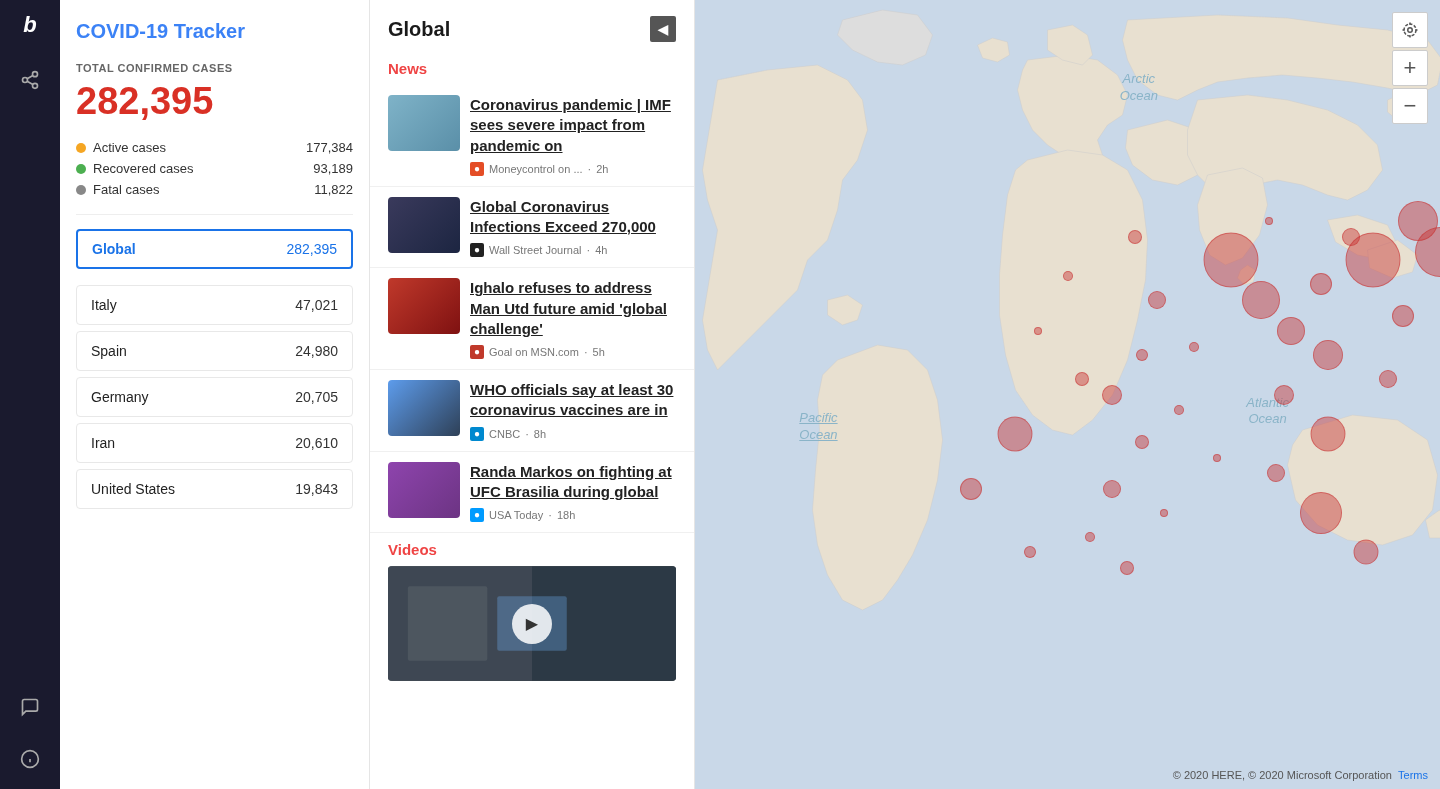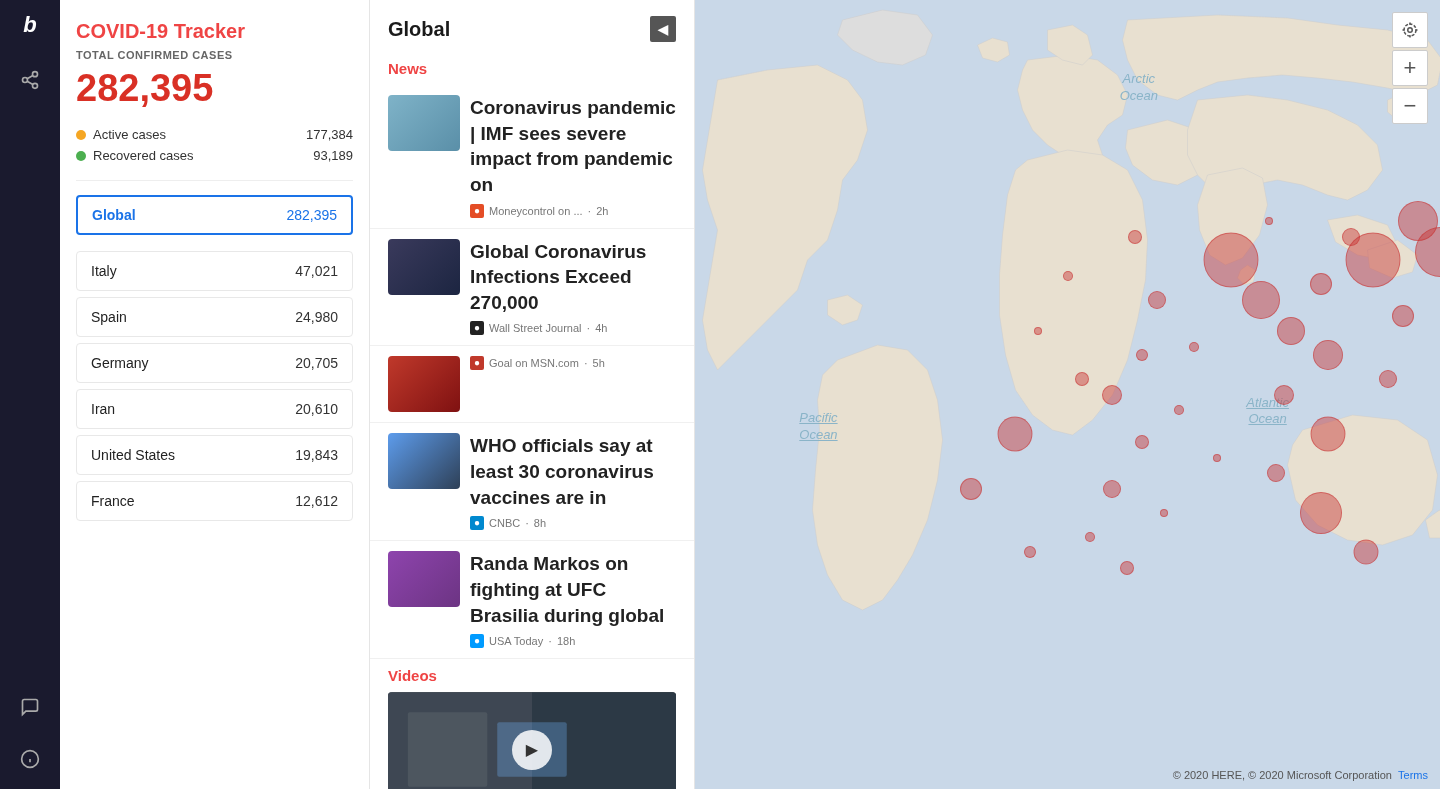--- a/index.html
+++ b/index.html
@@ -41,22 +41,22 @@
       width: 310px;
       min-width: 310px;
       background: #fff;
       overflow-y: auto;
       padding: 20px 16px;
       border-right: 1px solid #e5e5e5;
     }
     .panel-title {
       font-size: 20px;
       font-weight: 700;
-      color: #ef4444;
-      margin-bottom: 6px;
+      color: #3b82f6;
+      margin-bottom: 19px;
     }
     .total-label {
       font-size: 11px;
       color: #666;
       font-weight: 600;
       letter-spacing: 0.5px;
       text-transform: uppercase;
       margin-bottom: 6px;
     }
     .total-count {
@@ -163,25 +163,26 @@
       cursor: pointer;
       border-bottom: 1px solid #f0f0f0;
     }
     .article-img-placeholder {
       width: 72px; height: 56px;
       border-radius: 4px;
       background: linear-gradient(135deg, #c8d6e5, #8395a7);
     }
     .article-content { flex: 1; }
     .article-title {
-      font-size: 19px;
+      font-size: 15px;
       font-weight: 600;
       color: #222;
       line-height: 1.35;
       margin-bottom: 6px;
+      text-decoration: underline;
     }
     .article-meta {
       display: flex;
       align-items: center;
       gap: 5px;
       font-size: 11px;
       color: #777;
     }
     .source-icon {
       width: 14px; height: 14px;
@@ -342,20 +343,27 @@
     </div>
     <span class="case-count">177,384</span>
   </div>
   <div class="case-row">
     <div class="case-row-left">
       <span class="dot dot-recovered"></span>
       <span>Recovered cases</span>
     </div>
     <span class="case-count">93,189</span>
   </div>
+  <div class="case-row">
+    <div class="case-row-left">
+      <span class="dot dot-fatal"></span>
+      <span>Fatal cases</span>
+    </div>
+    <span class="case-count">11,822</span>
+  </div>
 
   <hr class="divider">
 
   <div class="global-btn">
     <span class="global-btn-label">Global</span>
     <span class="global-btn-count">282,395</span>
   </div>
 
   <div id="country-list">
       <div class="country-row">
@@ -370,24 +378,20 @@
         <span class="country-name">Germany</span>
         <span class="country-count">20,705</span>
       </div>
       <div class="country-row">
         <span class="country-name">Iran</span>
         <span class="country-count">20,610</span>
       </div>
       <div class="country-row">
         <span class="country-name">United States</span>
         <span class="country-count">19,843</span>
-      </div>
-      <div class="country-row">
-        <span class="country-name">France</span>
-        <span class="country-count">12,612</span>
       </div>
     </div>
 </div>
 
 <div id="news-panel">
   <div class="news-header">
     <span class="news-title">Global</span>
     <button class="collapse-btn">◀</button>
   </div>
 
@@ -414,20 +418,21 @@
         <span class="source-icon wsj" style="background:#222;">●</span>
         <span>Wall Street Journal</span>
         <span>·</span>
         <span>4h</span>
       </div>
     </div>
       </div>
       <div class="article-card">
         <div class="article-img-placeholder" style="background: linear-gradient(135deg, rgb(192, 57, 43), rgb(127, 17, 17));"></div>
         <div class="article-content">
+      <div class="article-title">Ighalo refuses to address Man Utd future amid 'global challenge'</div>
       <div class="article-meta">
         <span class="source-icon goal" style="background:#c0392b;">●</span>
         <span>Goal on MSN.com</span>
         <span>·</span>
         <span>5h</span>
       </div>
     </div>
       </div>
       <div class="article-card">
         <div class="article-img-placeholder" style="background: linear-gradient(135deg, rgb(93, 156, 236), rgb(46, 64, 87));"></div>
@@ -508,21 +513,21 @@
 
     <path d="M 290 45 L 305 38 L 320 42 L 322 55 L 310 62 L 295 58 Z" fill="#e8e0d0" stroke="#ccc" stroke-width="0.5"></path>
 
     <path d="M 520 175 L 555 168 L 575 178 L 580 205 L 572 235 L 555 258 L 538 265 L 522 255 L 512 230 L 510 205 Z" fill="#e8e0d0" stroke="#ccc" stroke-width="0.5"></path>
 
     <path d="M 553 270 L 560 265 L 568 270 L 566 282 L 557 285 L 550 278 Z" fill="#e8e0d0" stroke="#ccc" stroke-width="0.5"></path>
   </svg>
 
   <div class="ocean-label" style="top:9%;left:57%;">Arctic<br>Ocean</div>
   <div class="ocean-label" style="top:52%;left:14%;text-decoration:underline;">Pacific<br>Ocean</div>
-  <div class="ocean-label" style="top:50%;left:74%;text-decoration:underline;">Atlantic<br>Ocean</div>
+  <div class="ocean-label" style="top:50%;left:74%;">Atlantic<br>Ocean</div>
 
   <div id="bubbles-container" style="position:absolute;top:0;left:0;width:100%;height:100%;pointer-events:none;">
       <div class="bubble" style="top: 33%; left: 72%; width: 55px; height: 55px;"></div>
       <div class="bubble" style="top: 38%; left: 76%; width: 38px; height: 38px;"></div>
       <div class="bubble" style="top: 42%; left: 80%; width: 28px; height: 28px;"></div>
       <div class="bubble" style="top: 36%; left: 84%; width: 22px; height: 22px;"></div>
       <div class="bubble" style="top: 30%; left: 88%; width: 18px; height: 18px;"></div>
       <div class="bubble" style="top: 45%; left: 85%; width: 30px; height: 30px;"></div>
       <div class="bubble" style="top: 50%; left: 79%; width: 20px; height: 20px;"></div>
       <div class="bubble" style="top: 55%; left: 85%; width: 35px; height: 35px;"></div>

